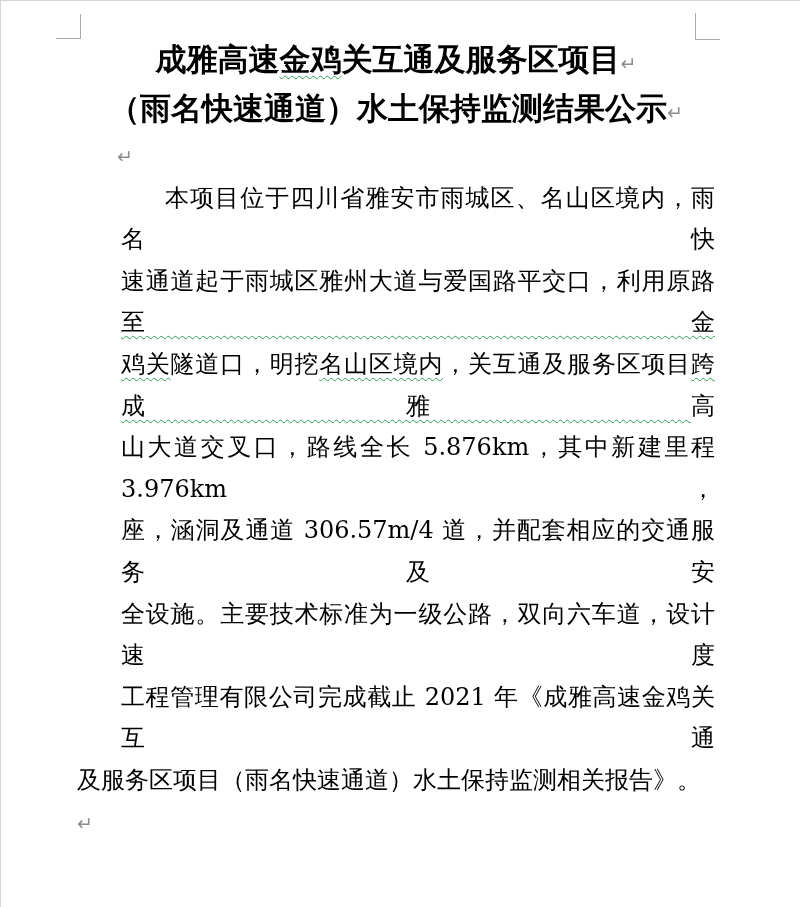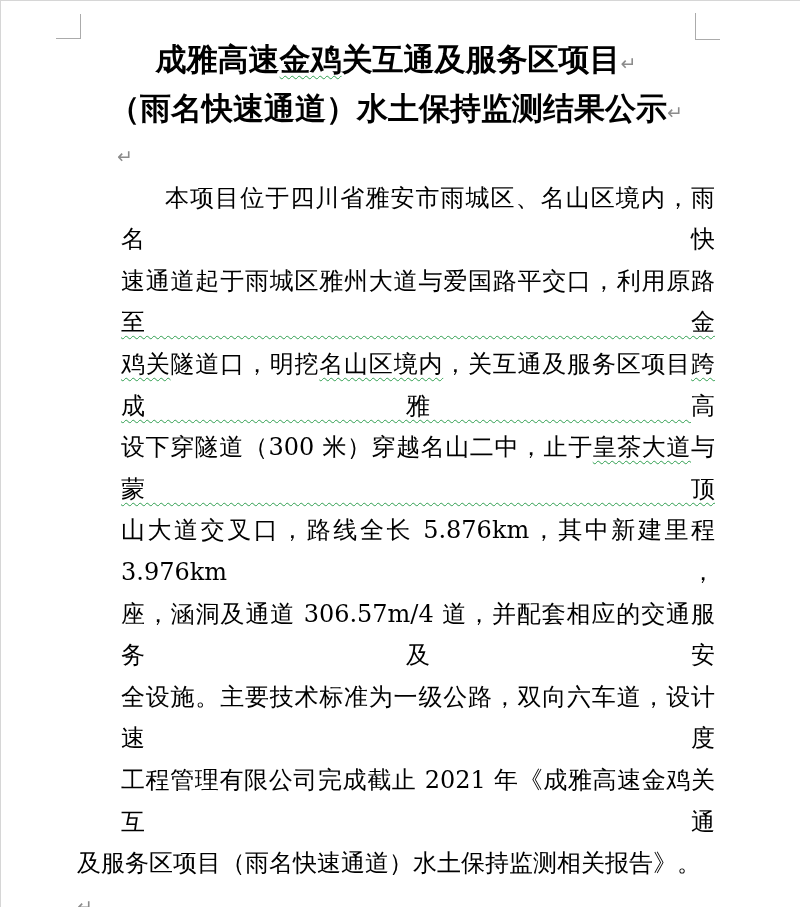--- a/index.html
+++ b/index.html
@@ -84,21 +84,20 @@
   <div class="content">
 
     <h1 class="t"><span>成雅高速</span><span class="wg">金鸡</span><span>关互通及服务区项目</span><span class="pm">↵</span></h1>
     <h1 class="t"><span>（雨名快速通道）水土保持监测结果公示</span><span class="pm">↵</span></h1>
 
     <div class="line blank-a"><span class="pm">↵</span></div>
 
     <p class="line j ind"><span>本项目位于四川省雅安市雨城区、名山区境内，雨名快</span></p>
     <p class="line j"><span>速通道起于雨城区雅州大道与爱国路平交口，利用原路</span><span class="wg">至金</span></p>
     <p class="line j"><span class="wg">鸡关</span><span>隧道口，明挖</span><span class="wg">名山区境内</span><span>，关互通及服务区项目</span><span class="wg">跨成雅</span><span>高</span></p>
-    <p class="line j"><span>设下穿隧道（300 米）穿越名山二中，止于</span><span class="wg">皇茶大道</span><span>与</span><span class="wg">蒙顶</span></p>
     <p class="line j"><span>山大道交叉口，路线全长 5.876km，其中新建里程 3.976km，</span></p>
     <p class="line j"><span>座，涵洞及通道 306.57m/4 道，并配套相应的交通服务及安</span></p>
     <p class="line j"><span>全设施。主要技术标准为一级公路，双向六车道，设计速度</span></p>
     <p class="line j"><span>工程管理有限公司完成截止 2021 年《成雅高速金鸡关互通</span></p>
     <p class="line"><span>及服务区项目（雨名快速通道）水土保持监测相关报告》。</span><span class="pm">↵</span></p>
 
   </div>
 </div>
 
 </body></html>

